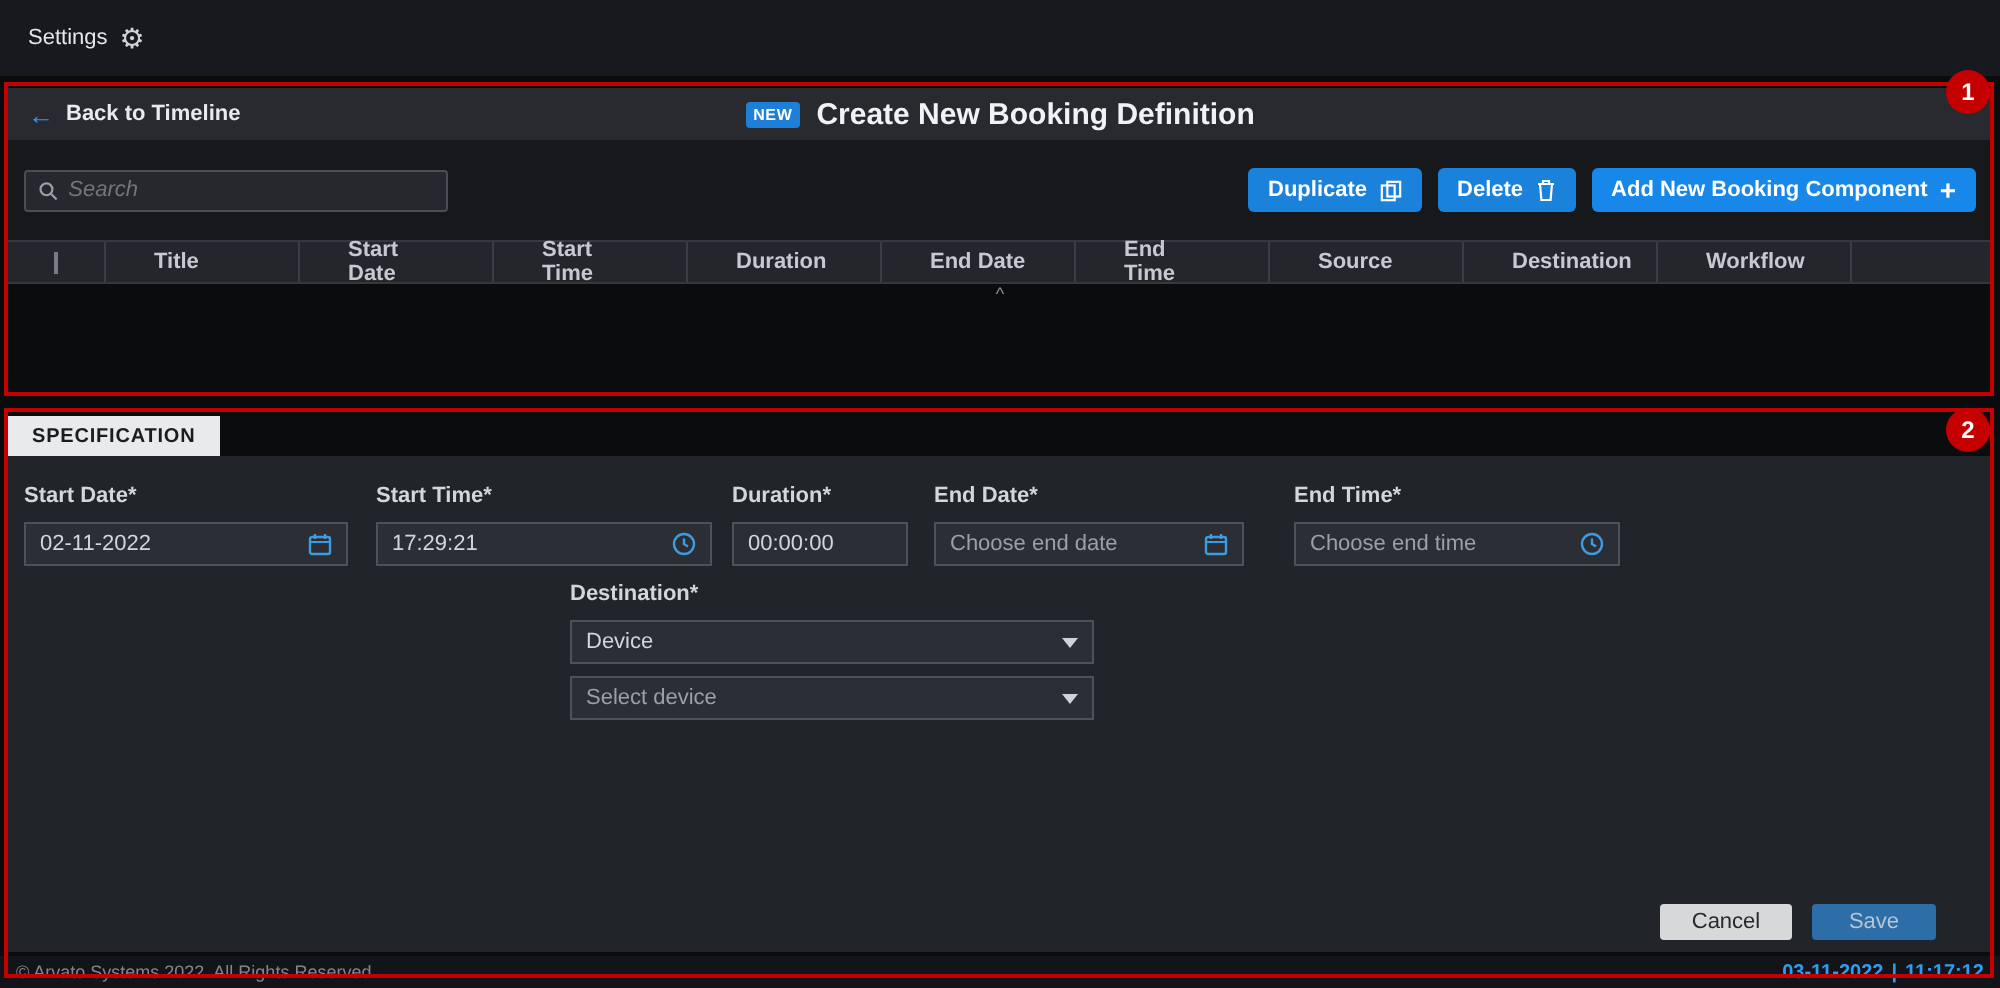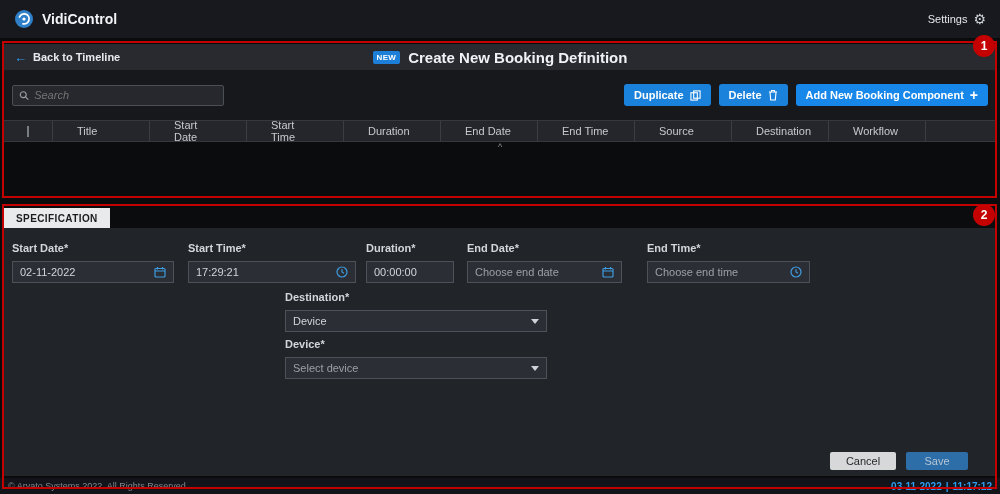--- a/index.html
+++ b/index.html
@@ -25,21 +25,21 @@
 
   .toolbar{height:50px;display:flex;align-items:center;padding:0 8px;background:#16181c;flex:none;justify-content:space-between}
   .searchbox{width:212px;height:21px;background:#26282d;border:1px solid #4a4e55;border-radius:2px;display:flex;align-items:center;padding:0 6px;gap:5px}
   .searchbox input{background:transparent;border:none;outline:none;color:#c9ccd1;font-size:11px;font-style:italic;width:100%;font-family:"Liberation Sans",sans-serif}
   .btns{display:flex;gap:8px;align-items:center}
   .btn{height:22px;border-radius:3px;background:#1b82dc;color:#fff;font-size:11px;font-weight:bold;display:flex;align-items:center;gap:6px;padding:0 10px;cursor:pointer;white-space:nowrap}
   .btn.add{background:#1787ea}
   .plus{font-size:14px;font-weight:bold;line-height:1}
 
   .thead{height:22px;display:flex;background:#24262b;border-top:1px solid #35383e;border-bottom:1px solid #35383e;flex:none;align-items:stretch}
-  .th{width:97px;flex:none;display:flex;align-items:center;padding:0 24px;font-size:11px;font-weight:normal;color:#c6c9cf;border-left:1px solid #3a3d43}
+  .th{width:97px;flex:none;display:flex;align-items:center;padding:0 24px;font-size:11px;font-weight:bold;color:#c6c9cf;border-left:1px solid #3a3d43}
   .th.cb{width:30px;justify-content:center;border-left:none}
   .th.fill{flex:1}
   .checkbox{width:11px;height:11px;border:1px solid #787d84;background:transparent}
   .tbody{flex:1;background:#0b0c0e;position:relative}
   .caret-up{position:absolute;top:1px;left:50%;transform:translateX(-50%);color:#8b9097;font-size:9px;line-height:1}
 
   
   .sec2{position:absolute;top:208px;left:4px;width:992px;height:268px;background:#212428;display:flex;flex-direction:column}
   .tabrow{height:20px;background:#0b0c0e;display:flex;flex:none;position:relative}
   .tab{background:#e9eaec;color:#1a1c20;font-size:10px;font-weight:bold;letter-spacing:.4px;padding:0 12px;display:flex;align-items:center;cursor:pointer}
@@ -66,28 +66,20 @@
   #a1{top:41px;left:2px;width:995px;height:157px}
   #a2{top:204px;left:2px;width:995px;height:285px}
   .acircle{position:absolute;width:22px;height:22px;border-radius:50%;background:#c40000;color:#fff;display:flex;align-items:center;justify-content:center;font-size:12px;font-weight:bold;z-index:11;pointer-events:none}
   #c1{top:35px;left:973px}
   #c2{top:204px;left:973px}
 </style>
 </head>
 <body>
 
 <div class="topbar">
-  <div class="brand">
-    <svg class="logo" viewBox="0 0 20 20">
-      <circle cx="10" cy="10" r="9" fill="#2f80c9"></circle>
-      <path d="M5.5 8 A5 5 0 1 1 9 14.8" stroke="#fff" stroke-width="1.8" fill="none" stroke-linecap="round"></path>
-      <circle cx="10" cy="10" r="1.6" fill="#fff"></circle>
-    </svg>
-    <span class="brand-name">VidiControl</span>
-  </div>
   <div class="settings">
     <span>Settings</span>
     <span class="gear">⚙</span>
   </div>
 </div>
 
 <div class="sec1">
   <div class="sec1-head">
     <div class="back">
       <span class="back-arrow">←</span>
@@ -215,21 +207,20 @@
 
     <div class="field" style="left:281px;top:63px;width:262px">
       <div class="flabel">Destination*</div>
       <div class="finput">
         <span>Device</span>
         <span class="tri"></span>
       </div>
     </div>
 
     <div class="field" style="left:281px;top:110px;width:262px">
-      <div class="flabel">Device*</div>
       <div class="finput">
         <span class="ph">Select device</span>
         <span class="tri"></span>
       </div>
     </div>
 
     <div class="actions">
       <div class="btn-cancel">Cancel</div>
       <div class="btn-save">Save</div>
     </div>

